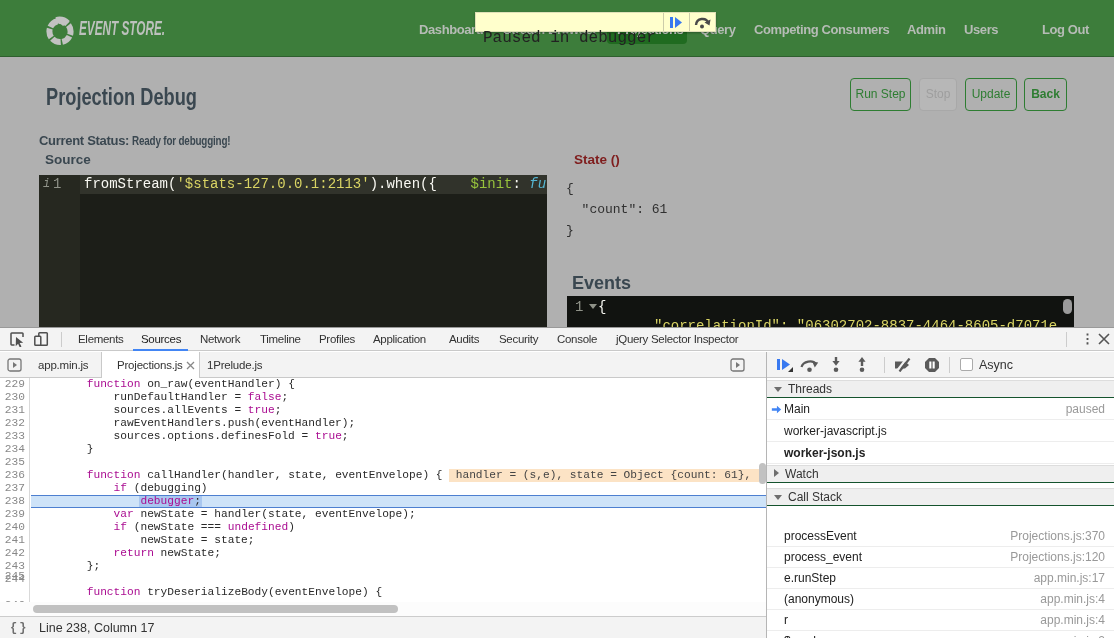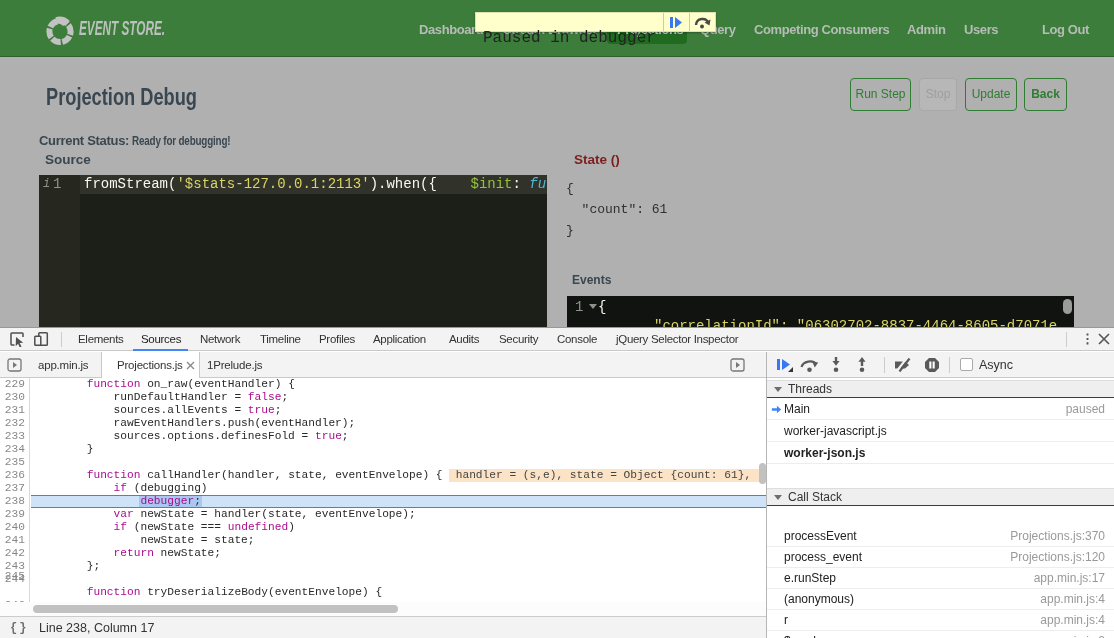--- a/index.html
+++ b/index.html
@@ -18,21 +18,21 @@
 #tooltip .cell { border-left:1px solid #ccccaa; width:26px; display:flex; align-items:center; justify-content:center; }
 
 
 #h1 { position:absolute; left:46px; top:83px; font-size:24px; font-weight:bold; color:#3a4750; transform:scaleX(0.76); transform-origin:left; white-space:nowrap; }
 .btn { position:absolute; top:78px; height:33px; border:1px solid #2e7d32; border-radius:4px; color:#2e7d32; font-size:12px; text-align:center; background:transparent; font-family:"Liberation Sans", sans-serif; }
 .btn.disabled { border-color:#a8a8a8; color:#9e9e9e; background:#b7b7b7; }
 #cur-status { position:absolute; left:39px; top:133px; font-size:13px; font-weight:bold; color:#3a4750; letter-spacing:-0.3px; white-space:nowrap; }
 #cur-status small { font-size:12px; display:inline-block; transform:scaleX(0.82); transform-origin:left; letter-spacing:-0.2px; }
 #lbl-source { position:absolute; left:45px; top:152px; font-size:13.5px; font-weight:bold; color:#3a4750; }
 #lbl-state { position:absolute; left:574px; top:152px; font-size:13.5px; font-weight:bold; color:#7f1d1d; }
-#lbl-events { position:absolute; left:572px; top:273px; font-size:12px; font-weight:bold; color:#3a4750; }
+#lbl-events { position:absolute; left:572px; top:273px; font-size:18px; font-weight:bold; color:#3a4750; }
 
 
 #src-editor { position:absolute; left:39px; top:175px; width:508px; height:152px; background:#1c1e18; font-family:"Liberation Mono", monospace; font-size:14px; overflow:hidden; }
 #src-gutter { position:absolute; left:0; top:0; width:41px; height:152px; background:#262820; color:#8f9288; }
 #src-line1 { position:absolute; left:41px; top:0; width:467px; height:19px; background:#31332b; }
 #src-code { position:absolute; left:45px; top:0px; white-space:pre; color:#f8f8f2; line-height:18.5px; }
 
 
 #state-json { position:absolute; left:566px; top:179px; font-family:"Liberation Mono", monospace; font-size:13px; color:#303030; line-height:20.8px; white-space:pre; }
 
@@ -294,20 +294,21 @@
 
     <div class="hdr" style="top:28px;"><span class="tri tri-down"></span>Threads</div>
     <div class="row" style="top:47px;">
       <svg class="barrow" width="11" height="11" viewBox="0 0 13 11">
           <path d="M1 4 L7 4 L7 1 L12 5.5 L7 10 L7 7 L1 7 Z" fill="#4285f4"></path>
         </svg>
       <span style="margin-left:17px;">Main</span><span class="r">paused</span>
     </div>
     <div class="row" style="top:69px;"><span style="margin-left:17px;">worker-javascript.js</span></div>
     <div class="row" style="top:91px;"><span style="margin-left:17px;font-weight:bold;">worker-json.js</span></div>
+    <div class="hdr" style="top:113px;"><span class="tri tri-right"></span>Watch</div>
     <div class="hdr" style="top:136px;"><span class="tri tri-down"></span>Call Stack</div>
     <div class="row" style="top:174px;"><span style="margin-left:17px;">processEvent</span><span class="r">Projections.js:370</span></div>
     <div class="row" style="top:195px;"><span style="margin-left:17px;">process_event</span><span class="r">Projections.js:120</span></div>
     <div class="row" style="top:216px;"><span style="margin-left:17px;">e.runStep</span><span class="r">app.min.js:17</span></div>
     <div class="row" style="top:237px;"><span style="margin-left:17px;">(anonymous)</span><span class="r">app.min.js:4</span></div>
     <div class="row" style="top:258px;"><span style="margin-left:17px;">r</span><span class="r">app.min.js:4</span></div>
     <div class="row" style="top:279px;"><span style="margin-left:17px;">$.each</span><span class="r">app.min.js:2</span></div>
   </div>
 </div>
 

